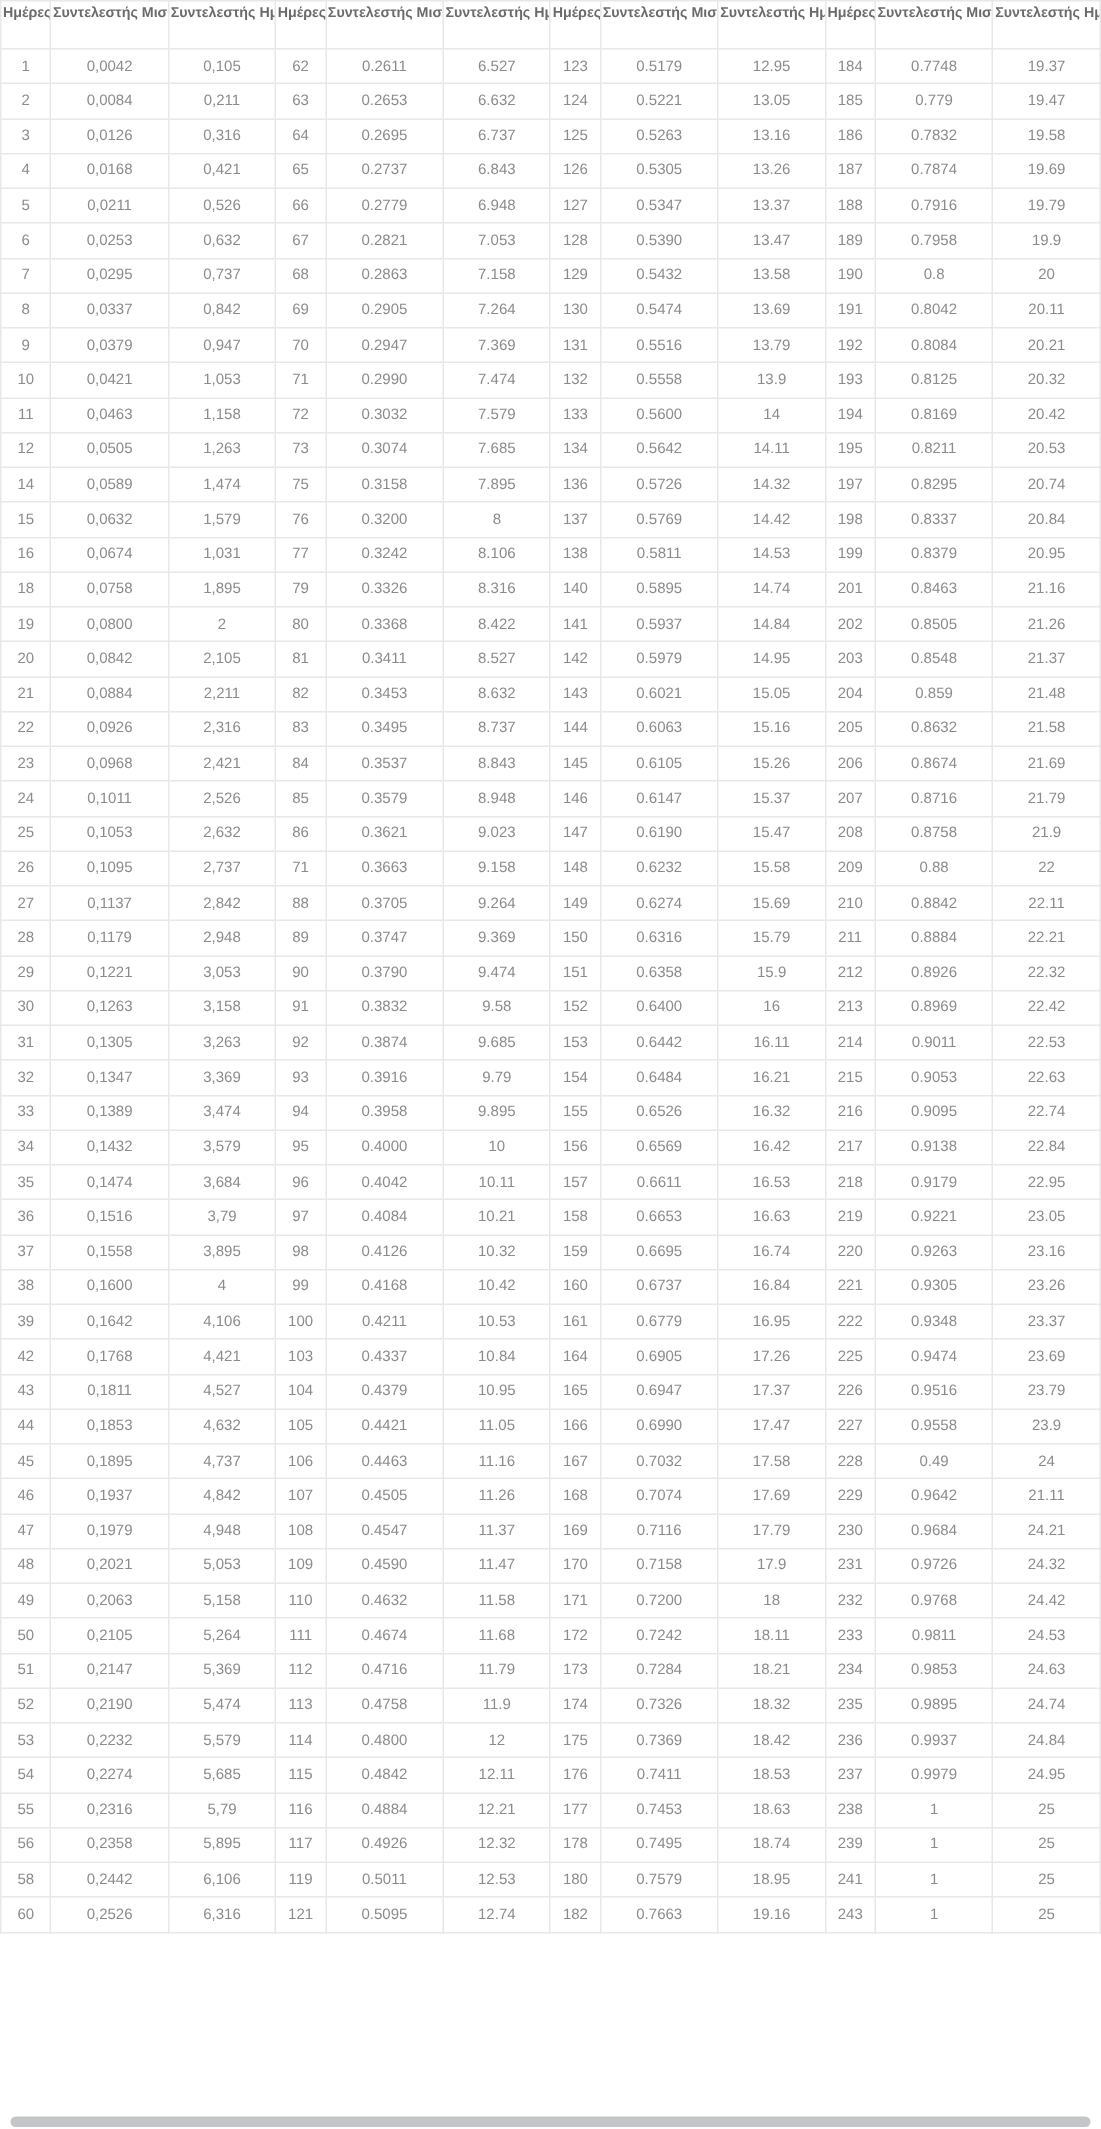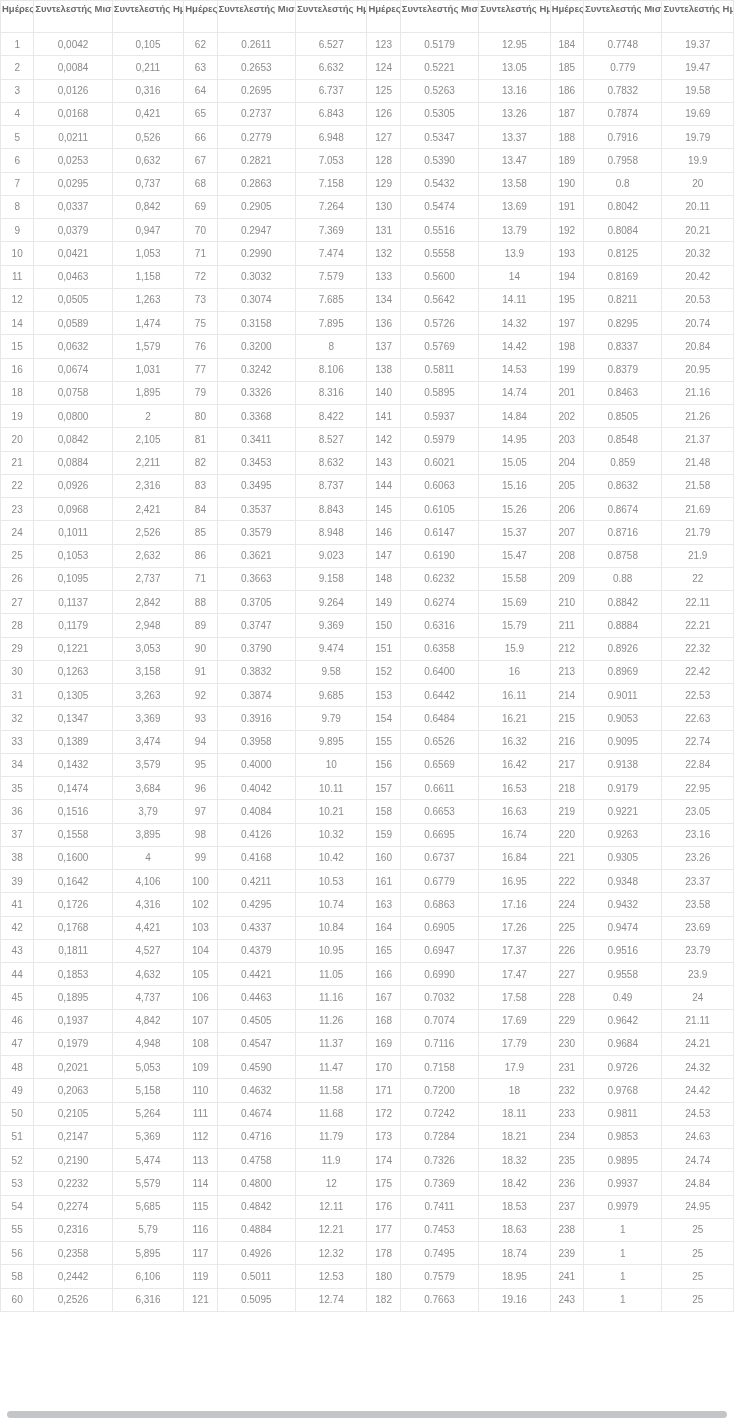--- a/index.html
+++ b/index.html
@@ -584,34 +584,20 @@
           <td>0.4211</td>
           <td>10.53</td>
           <td>161</td>
           <td>0.6779</td>
           <td>16.95</td>
           <td>222</td>
           <td>0.9348</td>
           <td>23.37</td>
         </tr>
         <tr>
-          <td>41</td>
-          <td>0,1726</td>
-          <td>4,316</td>
-          <td>102</td>
-          <td>0.4295</td>
-          <td>10.74</td>
-          <td>163</td>
-          <td>0.6863</td>
-          <td>17.16</td>
-          <td>224</td>
-          <td>0.9432</td>
-          <td>23.58</td>
-        </tr>
-        <tr>
           <td>42</td>
           <td>0,1768</td>
           <td>4,421</td>
           <td>103</td>
           <td>0.4337</td>
           <td>10.84</td>
           <td>164</td>
           <td>0.6905</td>
           <td>17.26</td>
           <td>225</td>

